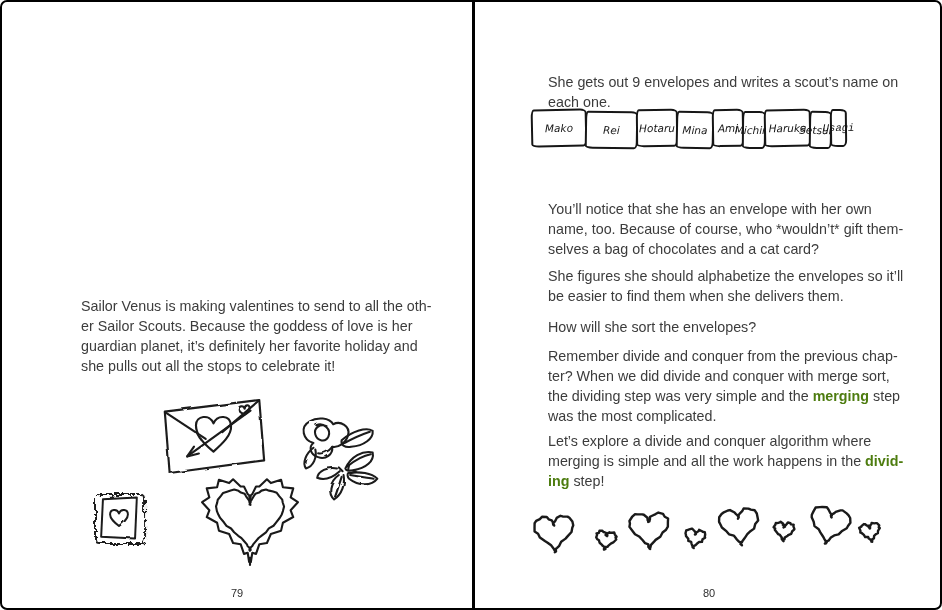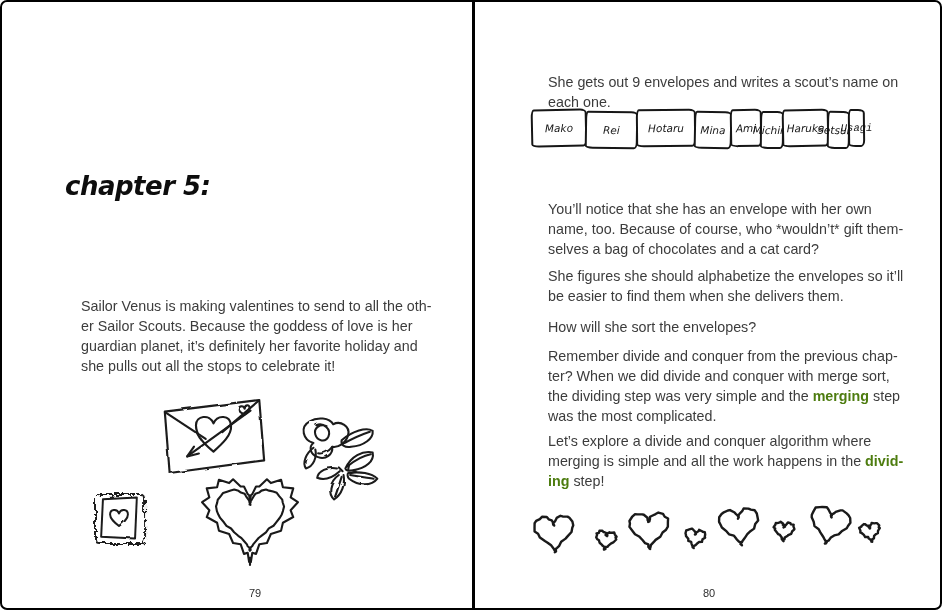--- a/index.html
+++ b/index.html
@@ -20,21 +20,21 @@
     font-size:26px; line-height:34px; color:#0d0d0d; letter-spacing:-0.5px;
   }
   .left-para{left:61px; top:276px; width:400px;}
   .rp{left:528px; width:400px;}
   .rp0{top:52px;} .rp1{top:179px;} .rp2{top:246px;} .rp3{top:297px;}
   .rp4{top:326px;} .rp5{top:411px;}
   .page-number{
     position:absolute; top:585px; width:470px; text-align:center;
     font-size:11px; color:#2e2e2e;
   }
-  .pn-left{left:0;padding-left:18px;} .pn-right{left:472px;}
+  .pn-left{left:0;} .pn-right{left:472px;}
   .env-strip{position:absolute; left:529px; top:107px; height:40px; display:flex; align-items:center;}
   .env-cell{
     box-sizing:border-box; height:38px; margin-left:-2px;
     border:2px solid #161616; background:#fff;
     display:flex; align-items:center; justify-content:center;
     font-family:"DejaVu Sans", sans-serif; font-style:italic; font-size:10.5px;
     color:#141414; border-radius:3px 7px 4px 8px / 8px 4px 7px 3px;
   }
   .env-cell:first-child{margin-left:0;}
   .illus{position:absolute;}
@@ -59,21 +59,21 @@
     <filter id="wavy" x="-40%" y="-40%" width="180%" height="180%">
       <feTurbulence type="turbulence" baseFrequency="0.13" numOctaves="2" seed="4" result="n"></feTurbulence>
       <feDisplacementMap in="SourceGraphic" in2="n" scale="7"></feDisplacementMap>
     </filter>
   </defs>
 </svg>
 
 <div class="spread">
 
   <section>
-    <h1 class="chapter-title"><span>chapter 5:</span><br></h1>
+    <h1 class="chapter-title"><br></h1>
 
     <p class="body-text left-para">Sailor Venus is making valentines to send to all the oth-<br>er Sailor Scouts. Because the goddess of love is her<br>guardian planet, it’s definitely her favorite holiday and<br>she pulls out all the stops to celebrate it!</p>
 
     <div class="illus illus-envelope">
       <svg viewBox="0 0 115 84">
         <g filter="url(#sketch)">
           <path d="M8,16 L105,4 L110,66 L13,79 Z"></path>
           <path d="M9,17 L50,44"></path>
           <path d="M104,5 L67,37"></path>
           <path d="M58,28 C54,18 40,20 40,30 C40,41 49,50 58,57 C67,49 77,40 76,30 C75,19 62,19 58,28"></path>
@@ -126,21 +126,21 @@
   </section>
 
   <div class="divider"></div>
 
   <section>
     <p class="body-text rp rp0">She gets out 9 envelopes and writes a scout’s name on<br>each one.</p>
 
     <div class="env-strip">
         <div class="env-cell" style="width: 56px; transform: rotate(-1.2deg) translateY(-1px);">Mako</div>
         <div class="env-cell" style="width: 53px; transform: rotate(0.9deg) translateY(1px);">Rei</div>
-        <div class="env-cell" style="width: 60px; transform: rotate(-0.6deg) translateY(-1px);">Hotaru</div>
+        <div class="env-cell" style="width: 42px; transform: rotate(-0.6deg) translateY(-1px);">Hotaru</div>
         <div class="env-cell" style="width: 38px; transform: rotate(1.1deg) translateY(1px);">Mina</div>
         <div class="env-cell" style="width: 32px; transform: rotate(-0.9deg) translateY(-1px);">Ami</div>
         <div class="env-cell" style="width: 24px; transform: rotate(0.7deg) translateY(1px);">Michiru</div>
         <div class="env-cell" style="width: 47px; transform: rotate(-1.1deg) translateY(-1px);">Haruka</div>
         <div class="env-cell" style="width: 23px; transform: rotate(0.9deg) translateY(1px);">Setsuna</div>
         <div class="env-cell" style="width: 17px; transform: rotate(-0.7deg) translateY(-1px); font-family: Liberation Mono, monospace;">Usagi</div>
       </div>
 
     <p class="body-text rp rp1">You’ll notice that she has an envelope with her own<br>name, too. Because of course, who *wouldn’t* gift them-<br>selves a bag of chocolates and a cat card?</p>
     <p class="body-text rp rp2">She figures she should alphabetize the envelopes so it’ll<br>be easier to find them when she delivers them.</p>

